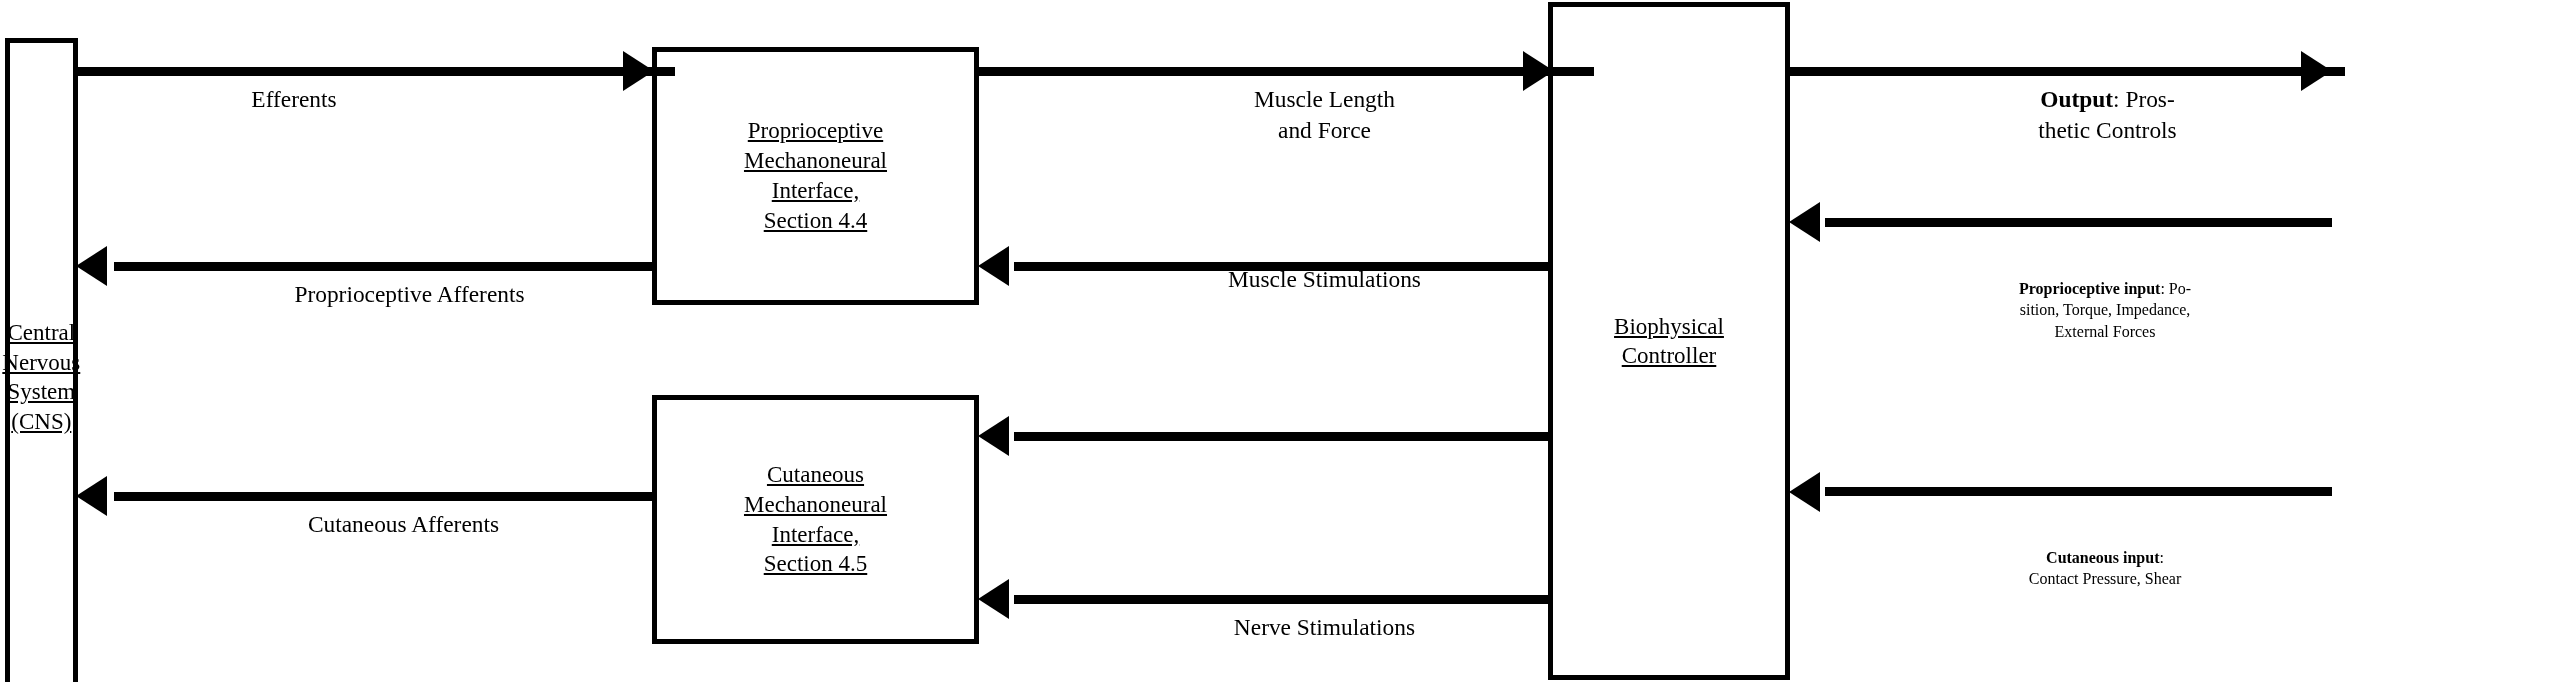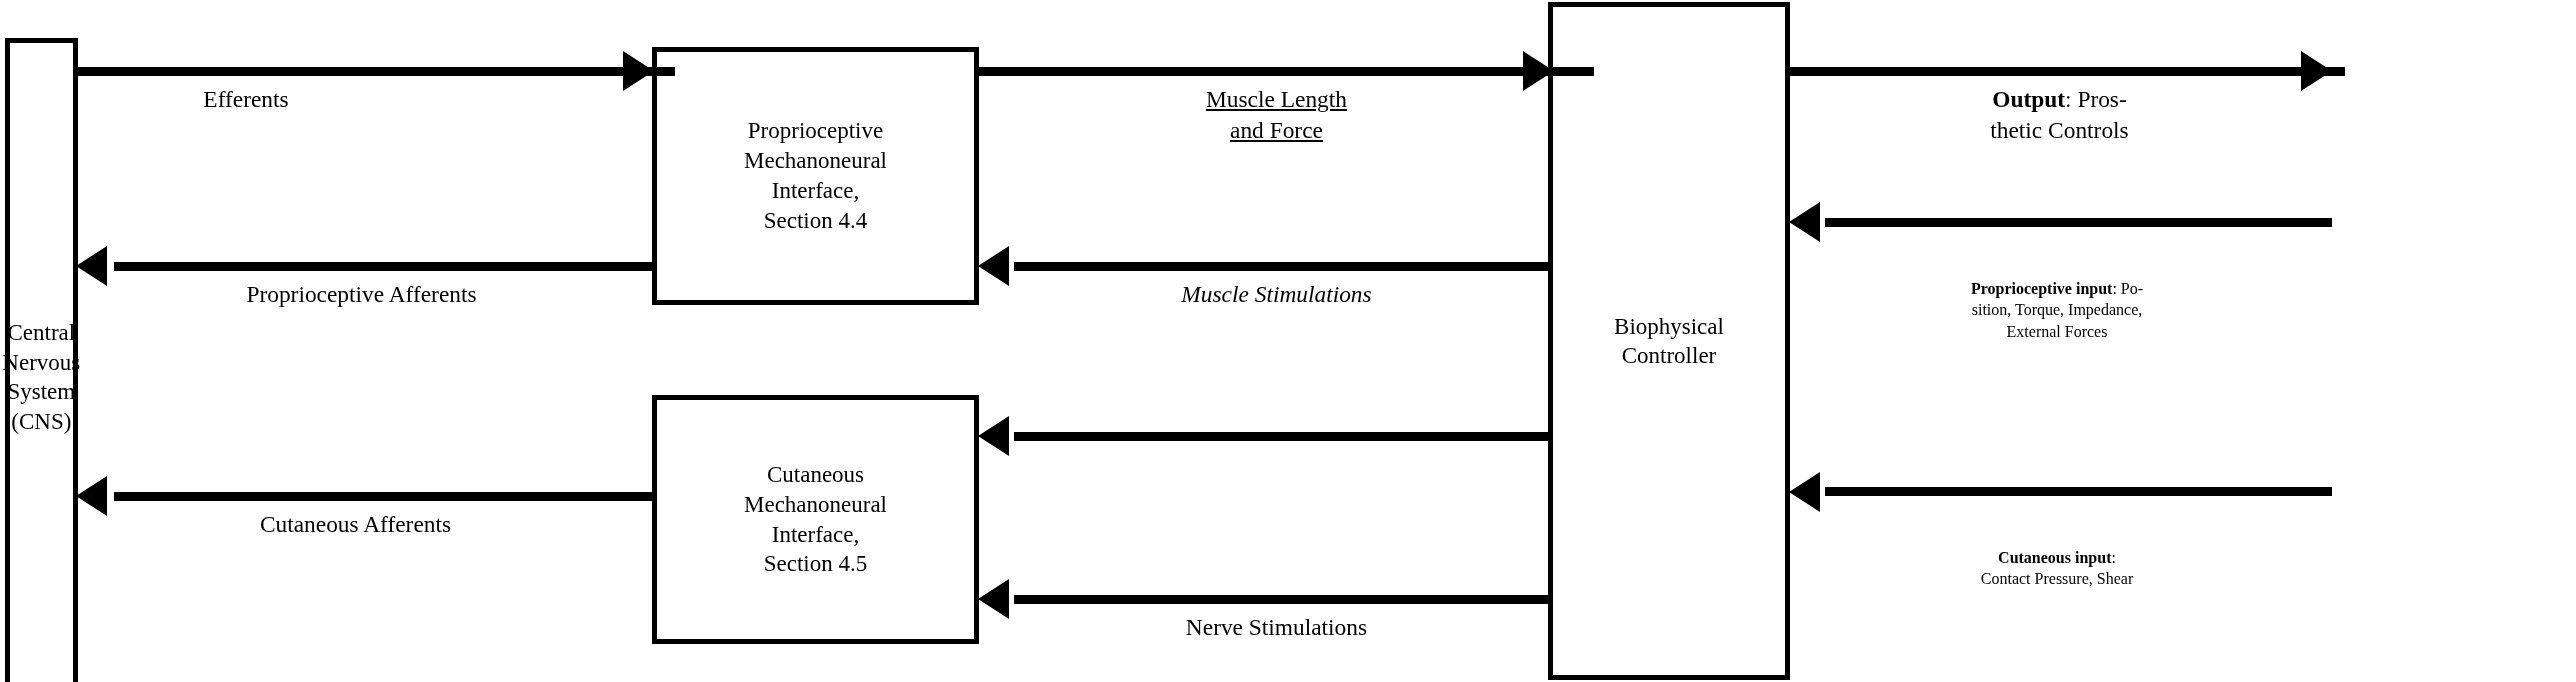--- a/index.html
+++ b/index.html
@@ -1,31 +1,31 @@
 <!DOCTYPE html>
 <html style="font-size:9.6px"><head>
 <meta charset="utf-8">
 <title>Neuroprosthetic Control Block Diagram</title>
 <style>
   html,body{margin:0;padding:0;background:#ffffff;}
   body{font-family:"Liberation Serif","DejaVu Serif",serif;color:#000;}
   #canvas{position:relative;width:2576px;height:682px;background:#fff;overflow:hidden;}
 
   .box{position:absolute;border:5.4px solid #000;background:#fff;box-sizing:border-box;
-       display:flex;align-items:center;justify-content:center;text-align:center;}
+       display:flex;align-items:center;justify-content:center;text-align:center;text-decoration:underline;}
   .box .boxlabel{display:block;line-height:1.30;padding:0 6px;}
 
   
   .arrow{position:absolute;height:9px;background:#000;}
   
   .head{position:absolute;width:0;height:0;}
   .head.right{border-top:20.4px solid transparent;border-bottom:20.4px solid transparent;border-left:31px solid #000;}
   .head.left{border-top:20.4px solid transparent;border-bottom:20.4px solid transparent;border-right:31px solid #000;}
 
-  .lbl{position:absolute;text-align:center;line-height:1.34;white-space:pre-line;}
+  .lbl{position:absolute;text-align:center;line-height:1.34;white-space:pre-line;padding-left:48px;}
   .lbl b{font-weight:bold;}
 
   .f-cns{font-size:23px;}
   .f-box{font-size:23px;}
   .f-ctrl{font-size:23px;}
   .f-lbl{font-size:23.4px;}
   .f-lbl2{font-size:16px;margin-top:44px;}
 </style>
 </head>
 <body>
@@ -58,35 +58,35 @@
 Controller</span>
   </div>
 
 
   <div class="arrow" style="left:76px;top:67px;width:599px;"></div>
   <div class="head right" style="left:623px;top:51px;"></div>
   <div class="lbl f-lbl" style="left:78px;top:84px;width:336px;">Efferents</div>
 
   <div class="arrow" style="left:977px;top:67px;width:617px;"></div>
   <div class="head right" style="left:1523px;top:51px;"></div>
-  <div class="lbl f-lbl" style="left:977px;top:84px;width:599px;text-decoration:underline;">Muscle Length
+  <div class="lbl f-lbl" style="left:977px;top:84px;width:599px;">Muscle Length
 and  Force</div>
 
   <div class="arrow" style="left:1788px;top:67px;width:557px;"></div>
   <div class="head right" style="left:2301px;top:51px;"></div>
   <div class="lbl f-lbl" style="left:1790px;top:84px;width:539px;"><b>Output</b><span>:  Pros-
 thetic Controls</span></div>
 
   <div class="arrow" style="left:114px;top:262px;width:539px;"></div>
   <div class="head left" style="left:76px;top:246px;"></div>
   <div class="lbl f-lbl" style="left:77px;top:279px;width:569px;">Proprioceptive Afferents</div>
 
   <div class="arrow" style="left:1014px;top:262px;width:539px;"></div>
   <div class="head left" style="left:978px;top:246px;"></div>
-  <div class="lbl f-lbl" style="left:977px;top:279px;width:599px;font-style:italic;">Muscle Stimulations</div>
+  <div class="lbl f-lbl" style="left:977px;top:264px;width:599px;">Muscle Stimulations</div>
 
   <div class="arrow" style="left:1825px;top:218px;width:507px;"></div>
   <div class="head left" style="left:1789px;top:202px;"></div>
   <div class="lbl f-lbl2" style="left:1784px;top:234px;width:546px;"><b>Proprioceptive input</b><span>:  Po-
 sition, Torque, Impedance,
 External Forces</span></div>
 
   <div class="arrow" style="left:1014px;top:432px;width:539px;"></div>
   <div class="head left" style="left:978px;top:416px;"></div>
 

